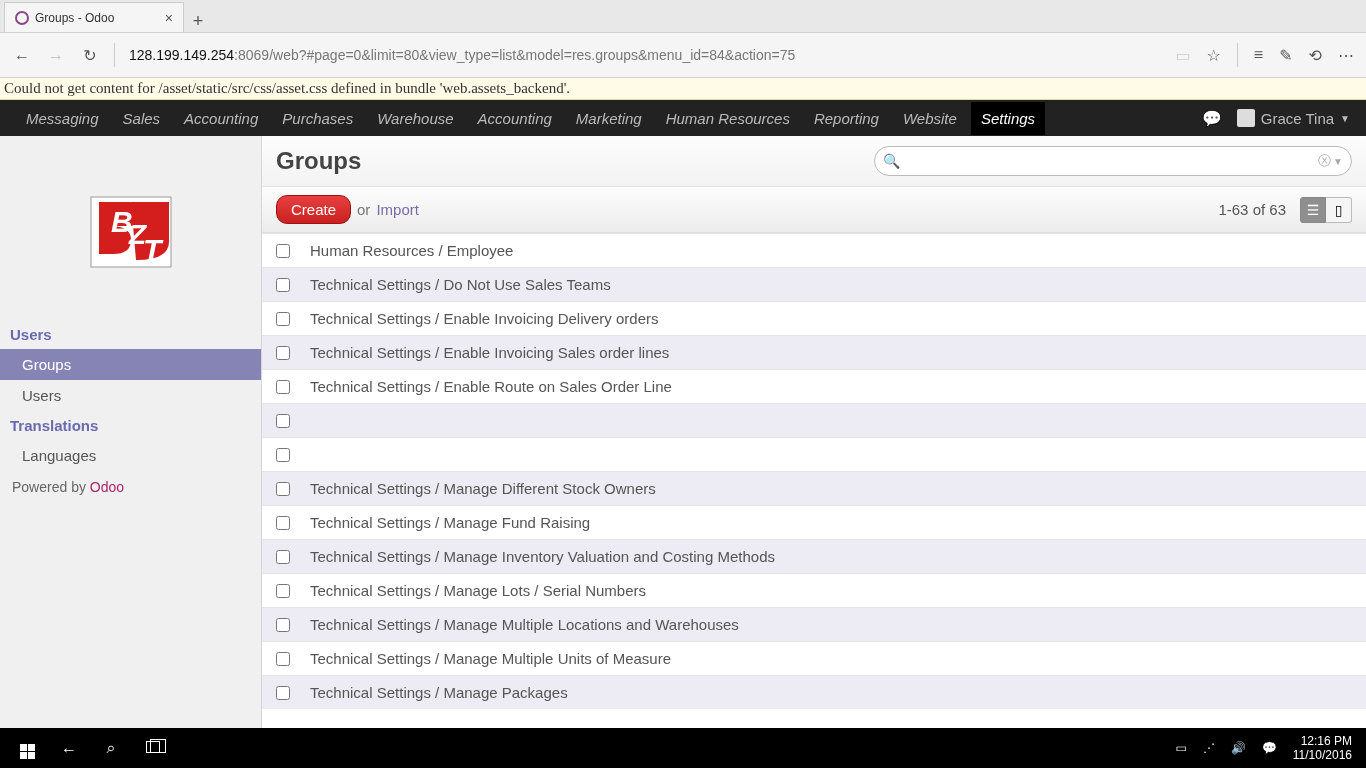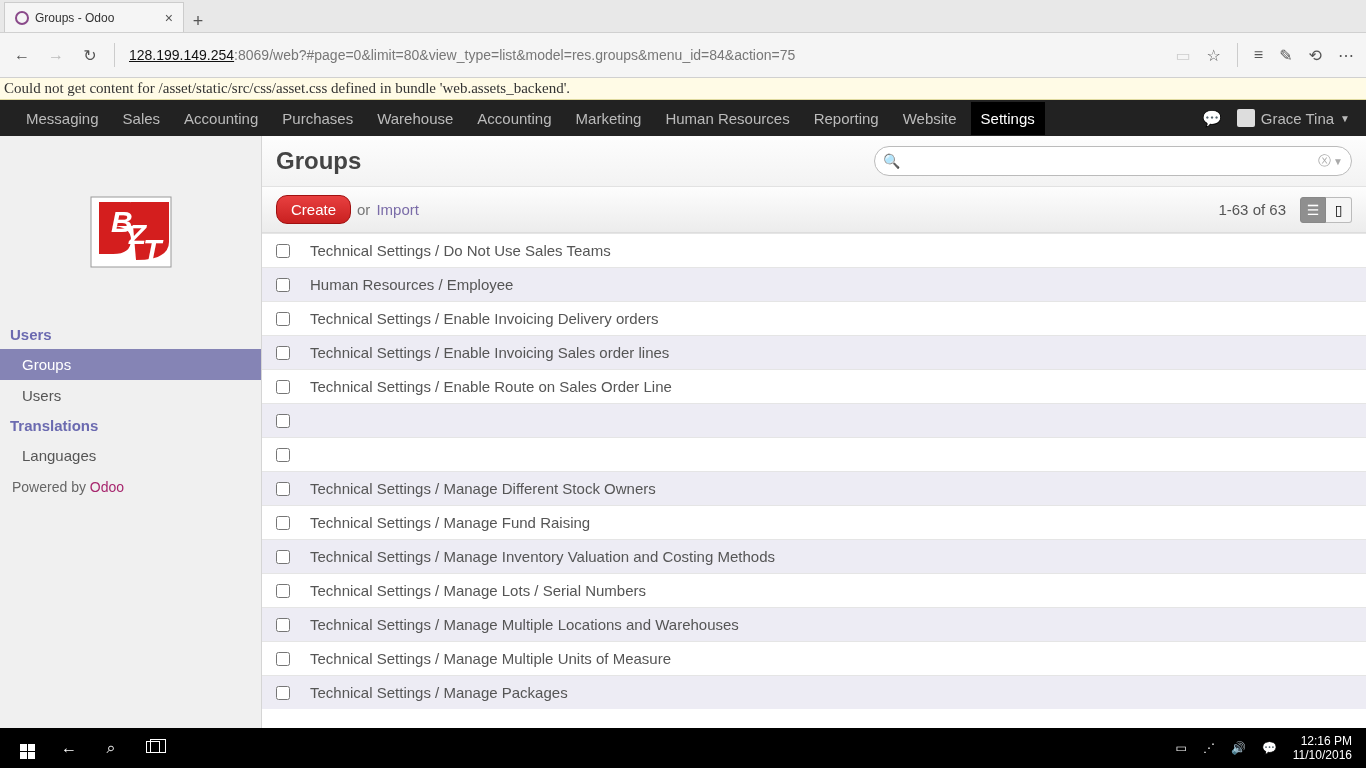--- a/index.html
+++ b/index.html
@@ -9,29 +9,29 @@
 .browser-chrome { height: 78px; background: #f5f5f5; display: flex; flex-direction: column; }
 .tab-bar { height: 32px; display: flex; align-items: end; padding-left: 4px; background: #e8e8e8; }
 .tab { display: flex; align-items: center; gap: 6px; height: 30px; padding: 0 10px; background: #f5f5f5; border-top: 1px solid #ccc; border-left: 1px solid #ccc; border-right: 1px solid #ccc; font-size: 12px; color: #333; min-width: 180px; }
 .tab .favicon { width: 14px; height: 14px; border: 2px solid #8a4a8a; border-radius: 50%; }
 .tab .close { margin-left: auto; font-size: 14px; color: #555; cursor: pointer; }
 .newtab { width: 28px; text-align: center; font-size: 18px; color: #555; cursor: pointer; }
 .addr-bar { height: 46px; display: flex; align-items: center; gap: 14px; padding: 0 12px; border-top: 1px solid #d0d0d0; border-bottom: 1px solid #d0d0d0; }
 .addr-bar .nav-icon { width: 20px; text-align: center; font-size: 16px; color: #555; cursor: pointer; }
 .addr-bar .sep { width: 1px; height: 24px; background: #ccc; }
 .addr-input { flex: 1; font-size: 14px; color: #777; }
-.addr-input .bold { color: #111; text-decoration: underline; }
+.addr-input .bold { color: #111; }
 .addr-right { display: flex; align-items: center; gap: 16px; font-size: 16px; color: #555; }
 
 
 .warn { background: #fffbe6; color: #333; font-family: Liberation Serif, serif; font-size: 15px; padding: 2px 4px; border-bottom: 1px solid #e0daa0; white-space: pre; }
 
 
 .topnav { height: 36px; background: #222; display: flex; align-items: center; padding: 0 16px; color: #aaa; font-size: 15px; }
-.topnav .menu { display: flex; gap: 4px; }
+.topnav .menu { display: flex; gap: 4px; font-style: italic; }
 .topnav .menu a { color: #bbb; text-decoration: none; padding: 8px 10px; cursor: pointer; }
 .topnav .menu a.active { background: #000; color: #fff; }
 .topnav .right { margin-left: auto; display: flex; align-items: center; gap: 14px; }
 .topnav .user { display: flex; align-items: center; gap: 6px; color: #bbb; }
 .topnav .avatar { width: 18px; height: 18px; background: #ddd; border-radius: 2px; }
 .topnav .caret { font-size: 10px; }
 
 
 .main { display: flex; height: 606px; }
 .sidebar { width: 262px; background: #f0f0f0; border-right: 1px solid #d5d5d5; display: flex; flex-direction: column; align-items: stretch; font-size: 15px; }
@@ -178,25 +178,25 @@
       <span class="pager">1-63 of 63</span>
       <div class="view-switch">
         <div class="view-btn active">☰</div>
         <div class="view-btn">▯</div>
       </div>
     </div>
 
     <div class="list" id="rows">
         <div class="row">
           <input type="checkbox" style="">
+          <span>Human Resources / Employee</span>
+        </div>
+        <div class="row">
+          <input type="checkbox" style="">
           <span>Technical Settings / Do Not Use Sales Teams</span>
-        </div>
-        <div class="row">
-          <input type="checkbox" style="">
-          <span>Human Resources / Employee</span>
         </div>
         <div class="row">
           <input type="checkbox" style="">
           <span>Technical Settings / Enable Invoicing Delivery orders</span>
         </div>
         <div class="row">
           <input type="checkbox" style="">
           <span>Technical Settings / Enable Invoicing Sales order lines</span>
         </div>
         <div class="row">

